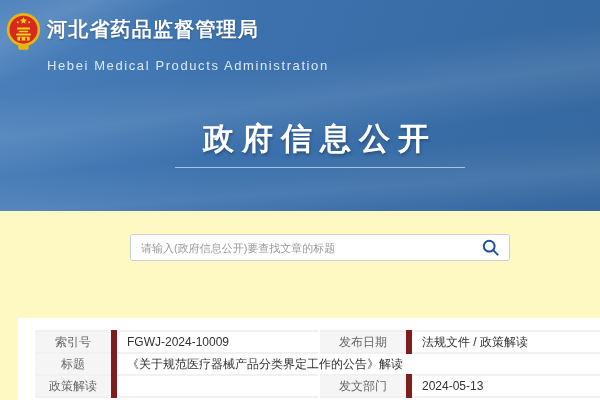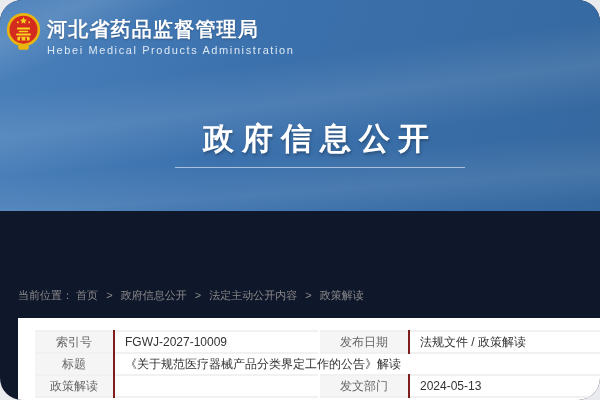--- a/index.html
+++ b/index.html
@@ -1,20 +1,19 @@
 <!DOCTYPE html>
 <html><head>
 <meta charset="utf-8">
 <style>
   * { margin:0; padding:0; box-sizing:border-box; }
   body { font-family:"Liberation Sans","DejaVu Sans",sans-serif; background:#e9ebee; }
   .viewport {
     position:relative; width:600px; height:400px; overflow:hidden;
-    background:#0f172a;
-    border-radius:22px;
+    background:#fef9c3;
   }
 
   
   .hero {
     position:absolute; left:0; top:0; width:600px; height:211px;
     background:linear-gradient(110deg,#4b81bb 0%,#3b71ad 40%,#35689f 100%);
     overflow:hidden;
   }
   .streak { position:absolute; pointer-events:none; }
   .streak-a {
@@ -31,21 +30,21 @@
   }
 
   .brand { position:absolute; left:6px; top:11px; display:flex; align-items:flex-start; }
   .emblem { width:35px; height:46px; display:block; }
   .brand-text { margin-left:6px; padding-top:6px; }
   .org-cn {
     color:#ffffff; font-size:20px; font-weight:bold; letter-spacing:1.2px;
     text-shadow:0 1px 2px rgba(0,0,0,.25); line-height:24px; white-space:nowrap;
   }
   .org-en {
-    color:#dce8f4; font-size:11px; letter-spacing:1.6px; margin-top:3px; white-space:nowrap;
+    color:#dce8f4; font-size:13px; letter-spacing:1.6px; margin-top:17px; white-space:nowrap;
   }
 
   .banner-title {
     position:absolute; left:20px; top:118px; width:600px; text-align:center;
     color:#ffffff; font-size:31px; font-weight:bold; letter-spacing:8px;
     text-shadow:1px 2px 3px rgba(0,0,0,.28); white-space:nowrap;
   }
   .banner-underline {
     position:absolute; left:175px; top:167px; width:290px; height:1px;
     background:rgba(255,255,255,.55);
@@ -78,21 +77,21 @@
     position:absolute; left:18px; top:318px; right:-10px; bottom:-10px;
     background:#ffffff;
   }
   .doc-table {
     margin:12px 0 0 15px; width:582px; border-collapse:collapse;
     border-top:2px solid #f1f1f1; table-layout:fixed; font-size:12px;
   }
   .doc-table tr { border-bottom:2px solid #f1f1f1; }
   .doc-table th {
     background:#f5f5f5; color:#666; font-weight:normal; text-align:center;
-    height:22px; padding:0; border-left:2px solid #fff; border-right:2px solid #7f1d1d;
+    height:22px; padding:0; border-left:2px solid #fff; border-right:6px solid #7f1d1d;
   }
   .doc-table td { color:#333; height:22px; padding:0 0 0 10px; text-align:left; }
   .col-l1 { width:80px; } .col-v1 { width:205px; } .col-l2 { width:90px; }
 </style>
 </head>
 <body>
 
 <div class="viewport">
 
   <div class="hero">
@@ -118,44 +117,43 @@
       <div class="brand-text">
         <div class="org-cn">河北省药品监督管理局</div>
         <div class="org-en">Hebei Medical Products Administration</div>
       </div>
     </div>
 
     <div class="banner-title">政府信息公开</div>
     <div class="banner-underline"></div>
   </div>
 
+  <div class="search-wrap">
+    <input class="search-input" type="text" placeholder="请输入(政府信息公开)要查找文章的标题" style="">
+    <button class="search-btn">
+      <svg width="18" height="18" viewBox="0 0 18 18">
+        <circle cx="7.2" cy="7.2" r="5.4" fill="none" stroke="#1d4f9e" stroke-width="2"></circle>
+        <line x1="11.4" y1="11.4" x2="15.6" y2="15.6" stroke="#1d4f9e" stroke-width="2" stroke-linecap="round"></line>
+      </svg>
+    </button>
+  </div>
 
-  <div class="breadcrumb">
-    <span>当前位置：</span>
-    <span class="crumb-link">首页</span>
-    <span class="crumb-sep">&gt;</span>
-    <span class="crumb-link">政府信息公开</span>
-    <span class="crumb-sep">&gt;</span>
-    <span class="crumb-link">法定主动公开内容</span>
-    <span class="crumb-sep">&gt;</span>
-    <span class="crumb-link">政策解读</span>
-  </div>
 
   <div class="card">
     <table class="doc-table">
       <colgroup>
           <col class="col-l1">
           <col class="col-v1">
           <col class="col-l2">
           <col>
         </colgroup>
       <tbody>
           <tr>
         <th>索引号</th>
-        <td>FGWJ-2027-10009</td>
+        <td>FGWJ-2024-10009</td>
         <th>发布日期</th>
         <td>法规文件 / 政策解读</td>
       </tr>
       <tr>
         <th>标题</th>
         <td colspan="3">《关于规范医疗器械产品分类界定工作的公告》解读</td>
       </tr>
       <tr>
         <th>政策解读</th>
         <td></td>

